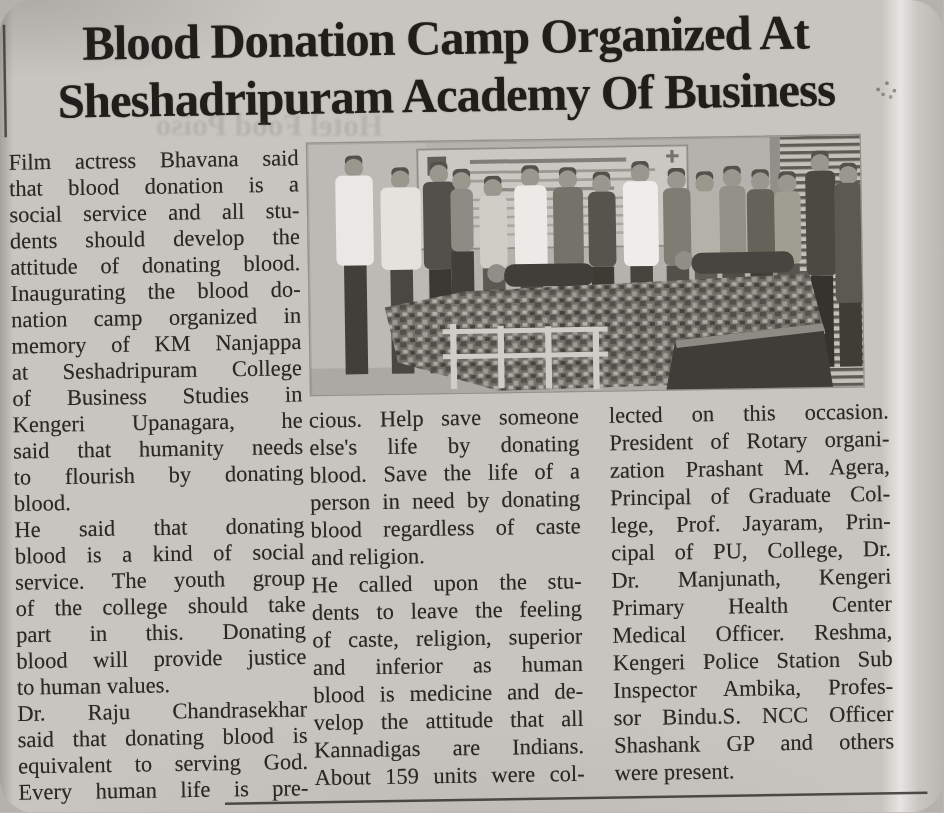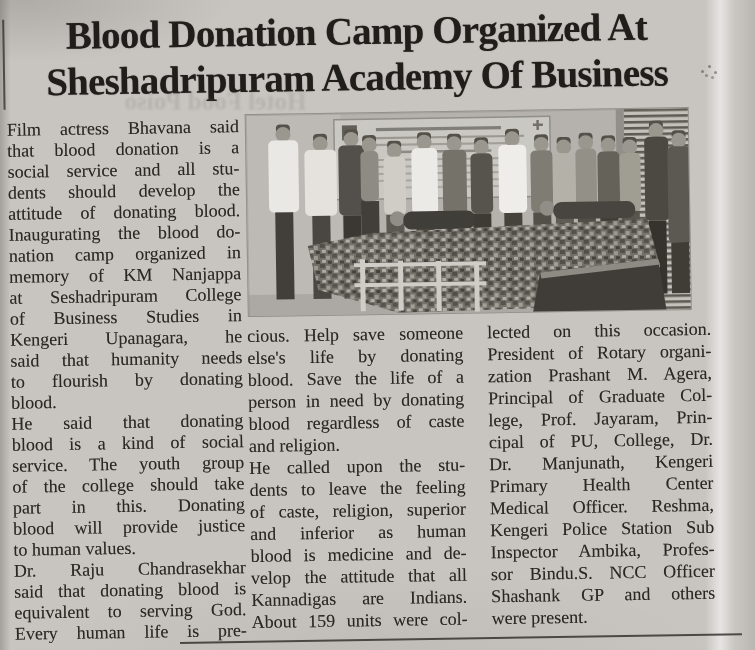--- a/index.html
+++ b/index.html
@@ -15,20 +15,21 @@
   }
   .page{
     position:relative;width:755px;height:650px;overflow:hidden;
     background:
       linear-gradient(to right, rgba(80,78,74,.30), rgba(80,78,74,0) 1.4%),
       linear-gradient(to right, rgba(0,0,0,0) 93.4%, rgba(255,255,255,.55) 95.4%, rgba(255,255,255,0) 97.4%),
       linear-gradient(to right, rgba(0,0,0,0) 97.6%, rgba(110,108,104,.16) 100%),
       radial-gradient(ellipse 300px 90px at 3% 0%, rgba(60,58,54,.18), rgba(60,58,54,0) 70%),
       radial-gradient(ellipse 500px 160px at 50% 104%, rgba(60,58,54,.07), rgba(60,58,54,0) 70%),
       var(--paper);
+    border-radius: 27px;
   }
   .rot{
     position:absolute;left:0;top:0;width:755px;height:650px;
     transform:rotate(-0.9deg);
     transform-origin:50% 50%;
   }
   
   .headline{
     position:absolute;left:15px;top:8px;width:692px;
     text-align:center;color:var(--headline_ink);

